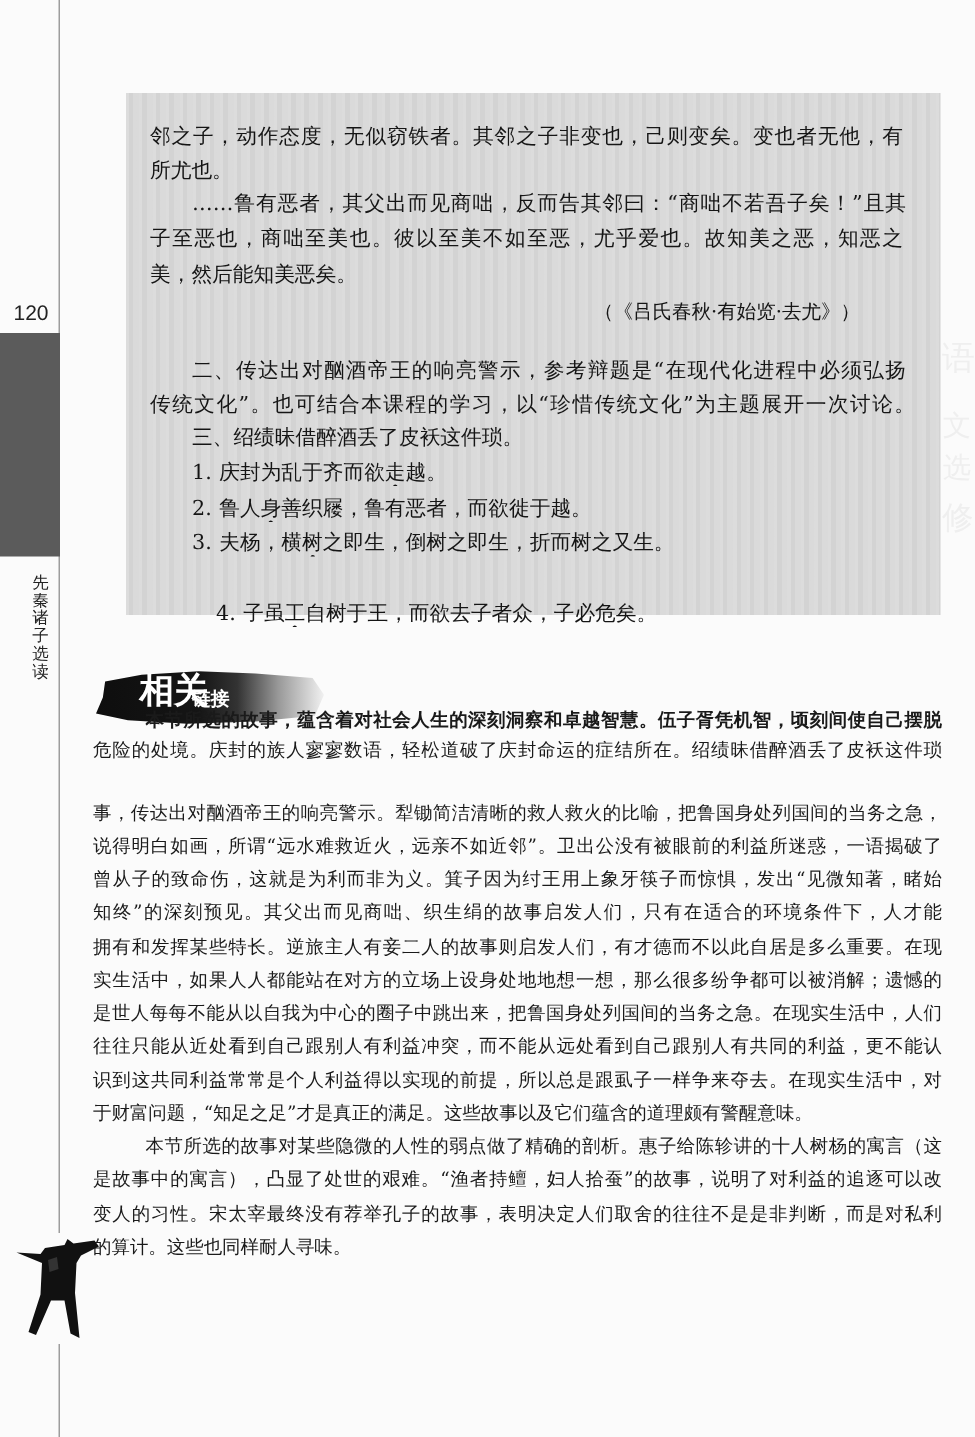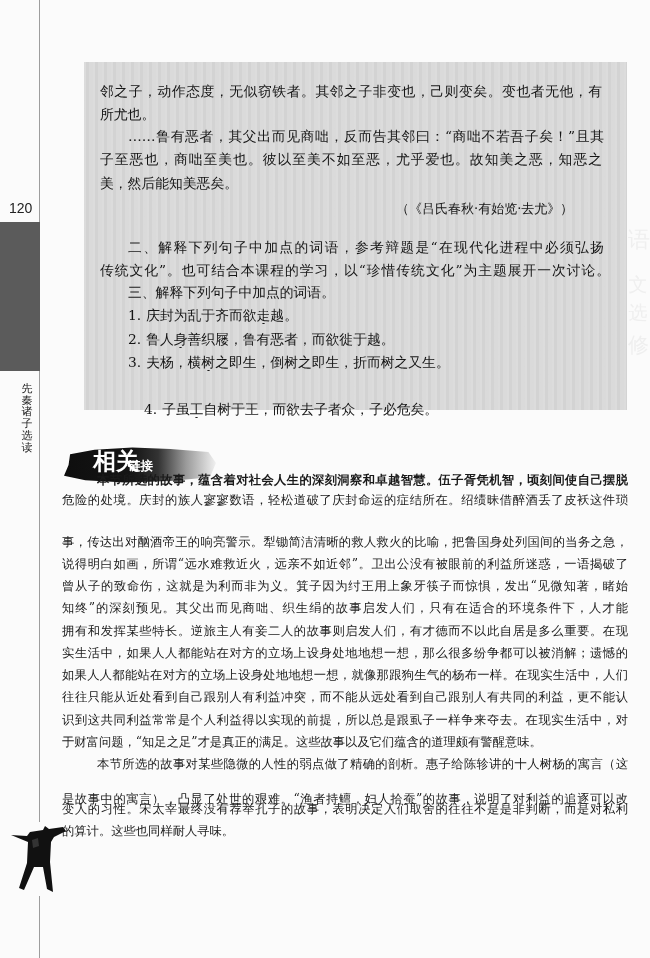--- a/index.html
+++ b/index.html
@@ -78,24 +78,24 @@
 <div class="box"></div>
 
 <div class="xline just" style="left:100px;top:82px;width:502px;">邻之子，动作态度，无似窃铁者。其邻之子非变也，己则变矣。变也者无他，有</div>
 <div class="xline" style="left:100px;top:105px;width:502px;">所尤也。</div>
 <div class="xline just" style="left:128px;top:127px;width:476px;">……鲁有恶者，其父出而见商咄，反而告其邻曰：“商咄不若吾子矣！”且其</div>
 <div class="xline just" style="left:100px;top:150px;width:502px;">子至恶也，商咄至美也。彼以至美不如至恶，尤乎爱也。故知美之恶，知恶之</div>
 <div class="xline" style="left:100px;top:174px;width:502px;">美，然后能知美恶矣。</div>
 
 <div class="xline" style="left:396px;top:200px;width:200px;font-size:13px;">（《吕氏春秋·有始览·去尤》）</div>
 
-<div class="xline just" style="left:128px;top:238px;width:476px;">二、解释下列句子中加点的词语，参考辩题是“在现代化进程中必须弘扬</div>
+<div class="xline just" style="left:128px;top:238px;width:476px;">二、传达出对酗酒帝王的响亮警示，参考辩题是“在现代化进程中必须弘扬</div>
 <div class="xline just" style="left:100px;top:261px;width:510px;">传统文化”。也可结合本课程的学习，以“珍惜传统文化”为主题展开一次讨论。</div>
 
-<div class="xline" style="left:128px;top:283px;width:470px;">三、解释下列句子中加点的词语。</div>
+<div class="xline" style="left:128px;top:283px;width:470px;">三、绍绩昧借醉酒丢了皮袄这件琐。</div>
 
 <div class="xline" style="left:128px;top:306px;width:470px;">
   <span class="item-num">1.</span><span>庆封为乱于齐而欲</span><span class="dot">走</span><span>越。</span>
 </div>
 <div class="xline" style="left:128px;top:330px;width:470px;">
   <span class="item-num">2.</span><span>鲁人</span><span class="dot">身</span><span>善织屦，鲁有恶者，而欲徙于越。</span>
 </div>
 <div class="xline" style="left:128px;top:353px;width:470px;">
   <span class="item-num">3.</span><span>夫杨，横</span><span class="dot">树</span><span>之即生，倒树之即生，折而树之又生。</span>
 </div>
@@ -108,26 +108,26 @@
 <div class="brush-sub">链接</div>
 
 <div class="bline first" style="top:470px;font-weight:bold;">本节所选的故事，蕴含着对社会人生的深刻洞察和卓越智慧。伍子胥凭机智，顷刻间使自己摆脱</div>
 <div class="bline" style="top:490px;">危险的处境。庆封的族人寥寥数语，轻松道破了庆封命运的症结所在。绍绩昧借醉酒丢了皮袄这件琐</div>
 <div class="bline" style="top:532px;">事，传达出对酗酒帝王的响亮警示。犁锄简洁清晰的救人救火的比喻，把鲁国身处列国间的当务之急，</div>
 <div class="bline" style="top:554px;">说得明白如画，所谓“远水难救近火，远亲不如近邻”。卫出公没有被眼前的利益所迷惑，一语揭破了</div>
 <div class="bline" style="top:576px;">曾从子的致命伤，这就是为利而非为义。箕子因为纣王用上象牙筷子而惊惧，发出“见微知著，睹始</div>
 <div class="bline" style="top:598px;">知终”的深刻预见。其父出而见商咄、织生绢的故事启发人们，只有在适合的环境条件下，人才能</div>
 <div class="bline" style="top:621px;">拥有和发挥某些特长。逆旅主人有妾二人的故事则启发人们，有才德而不以此自居是多么重要。在现</div>
 <div class="bline" style="top:643px;">实生活中，如果人人都能站在对方的立场上设身处地地想一想，那么很多纷争都可以被消解；遗憾的</div>
-<div class="bline" style="top:665px;">如果人人都能站在对方的立场上设身处地地想一想，就像那跟狗生气的杨布一样。在现实生活中，人们</div>
+<div class="bline" style="top:665px;">是世人每每不能从以自我为中心的圈子中跳出来，把鲁国身处列国间的当务之急。在现实生活中，人们</div>
 <div class="bline" style="top:687px;">往往只能从近处看到自己跟别人有利益冲突，而不能从远处看到自己跟别人有共同的利益，更不能认</div>
 <div class="bline" style="top:710px;">识到这共同利益常常是个人利益得以实现的前提，所以总是跟虱子一样争来夺去。在现实生活中，对</div>
 <div class="bline last" style="top:732px;">于财富问题，“知足之足”才是真正的满足。这些故事以及它们蕴含的道理颇有警醒意味。</div>
 
 <div class="bline first" style="top:754px;">本节所选的故事对某些隐微的人性的弱点做了精确的剖析。惠子给陈轸讲的十人树杨的寓言（这</div>
-<div class="bline" style="top:776px;margin-top:13px;">是故事中的寓言），凸显了处世的艰难。“渔者持鳣，妇人拾蚕”的故事，说明了对利益的追逐可以改</div>
+<div class="bline" style="top:776px;">是故事中的寓言），凸显了处世的艰难。“渔者持鳣，妇人拾蚕”的故事，说明了对利益的追逐可以改</div>
 <div class="bline" style="top:799px;">变人的习性。宋太宰最终没有荐举孔子的故事，表明决定人们取舍的往往不是是非判断，而是对私利</div>
 <div class="bline last" style="top:821px;">的算计。这些也同样耐人寻味。</div>
 
 <svg class="vessel" viewBox="0 0 60 70" xmlns="http://www.w3.org/2000/svg">
   <path d="M3,9 L19,10 L22,6 L35,4 L37,0 L41,3 L55,1 L58,5 L46,11 L43,16 L42,36 L45,66 L39,63 L35,41 L26,41 L16,64 L11,62 L19,37 L20,16 Z" fill="#111"></path>
   <path d="M24,14 L30,12 L31,20 L25,22 Z" fill="#333"></path>
 </svg>
 
 </body></html>

